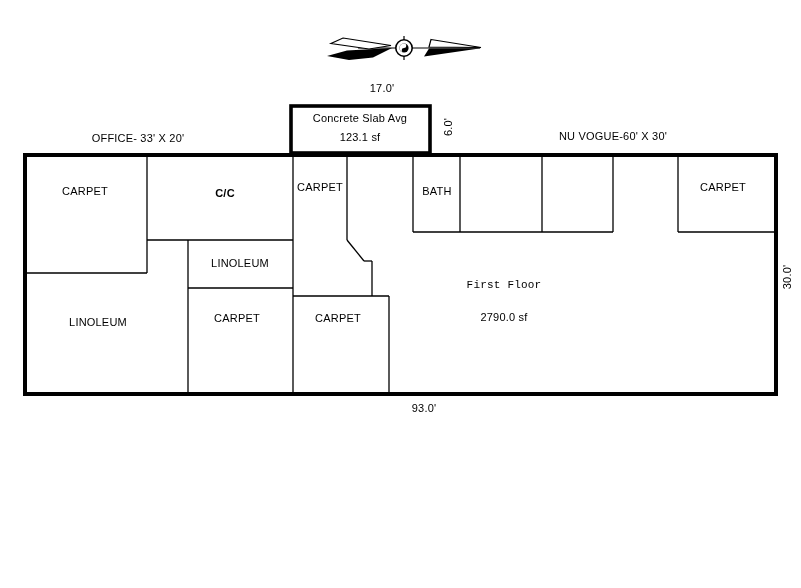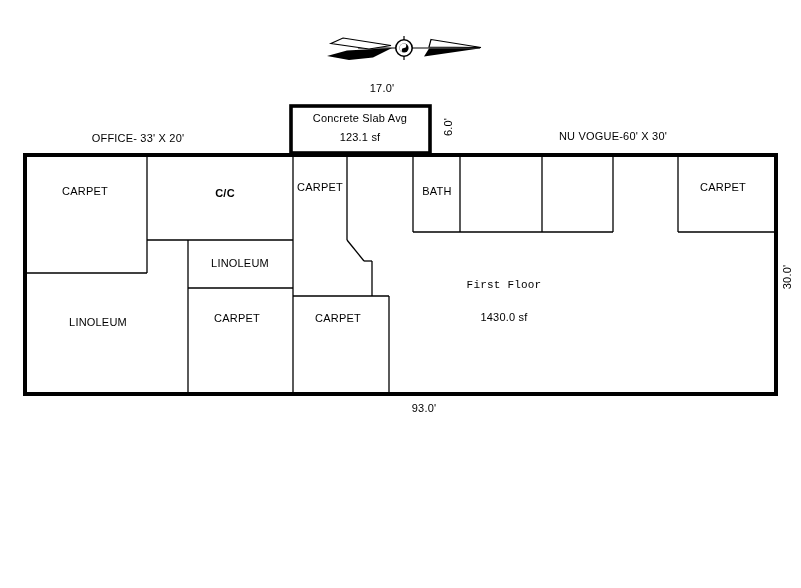--- a/index.html
+++ b/index.html
@@ -79,21 +79,21 @@
 
   <div class="lbl" style="left:360px;top:118px;">Concrete Slab Avg</div>
   <div class="lbl" style="left:360px;top:137px;">123.1 sf</div>
 
   <div class="lbl" style="left:360px;top:88px;margin-left:22px;">17.0'</div>
   <div class="lbl rot" style="left:448px;top:127px;">6.0'</div>
   <div class="lbl rot" style="left:787px;top:277px;">30.0'</div>
   <div class="lbl" style="left:396px;top:408px;margin-left:28px;">93.0'</div>
 
   <div class="lbl" style="left:504px;top:285px;font-family:Liberation Mono, monospace;">First Floor</div>
-  <div class="lbl" style="left:504px;top:317px;">1430.0 sf</div>
+  <div class="lbl" style="left:504px;top:317px;">2790.0 sf</div>
 
   <div class="lbl" style="left:85px;top:191px;">CARPET</div>
   <div class="lbl" style="left:225px;top:193px;font-weight:bold;">C/C</div>
   <div class="lbl" style="left:320px;top:187px;">CARPET</div>
   <div class="lbl" style="left:437px;top:191px;">BATH</div>
   <div class="lbl" style="left:723px;top:187px;">CARPET</div>
   <div class="lbl" style="left:240px;top:263px;">LINOLEUM</div>
   <div class="lbl" style="left:237px;top:318px;">CARPET</div>
   <div class="lbl" style="left:338px;top:318px;">CARPET</div>
   <div class="lbl" style="left:98px;top:322px;">LINOLEUM</div>

